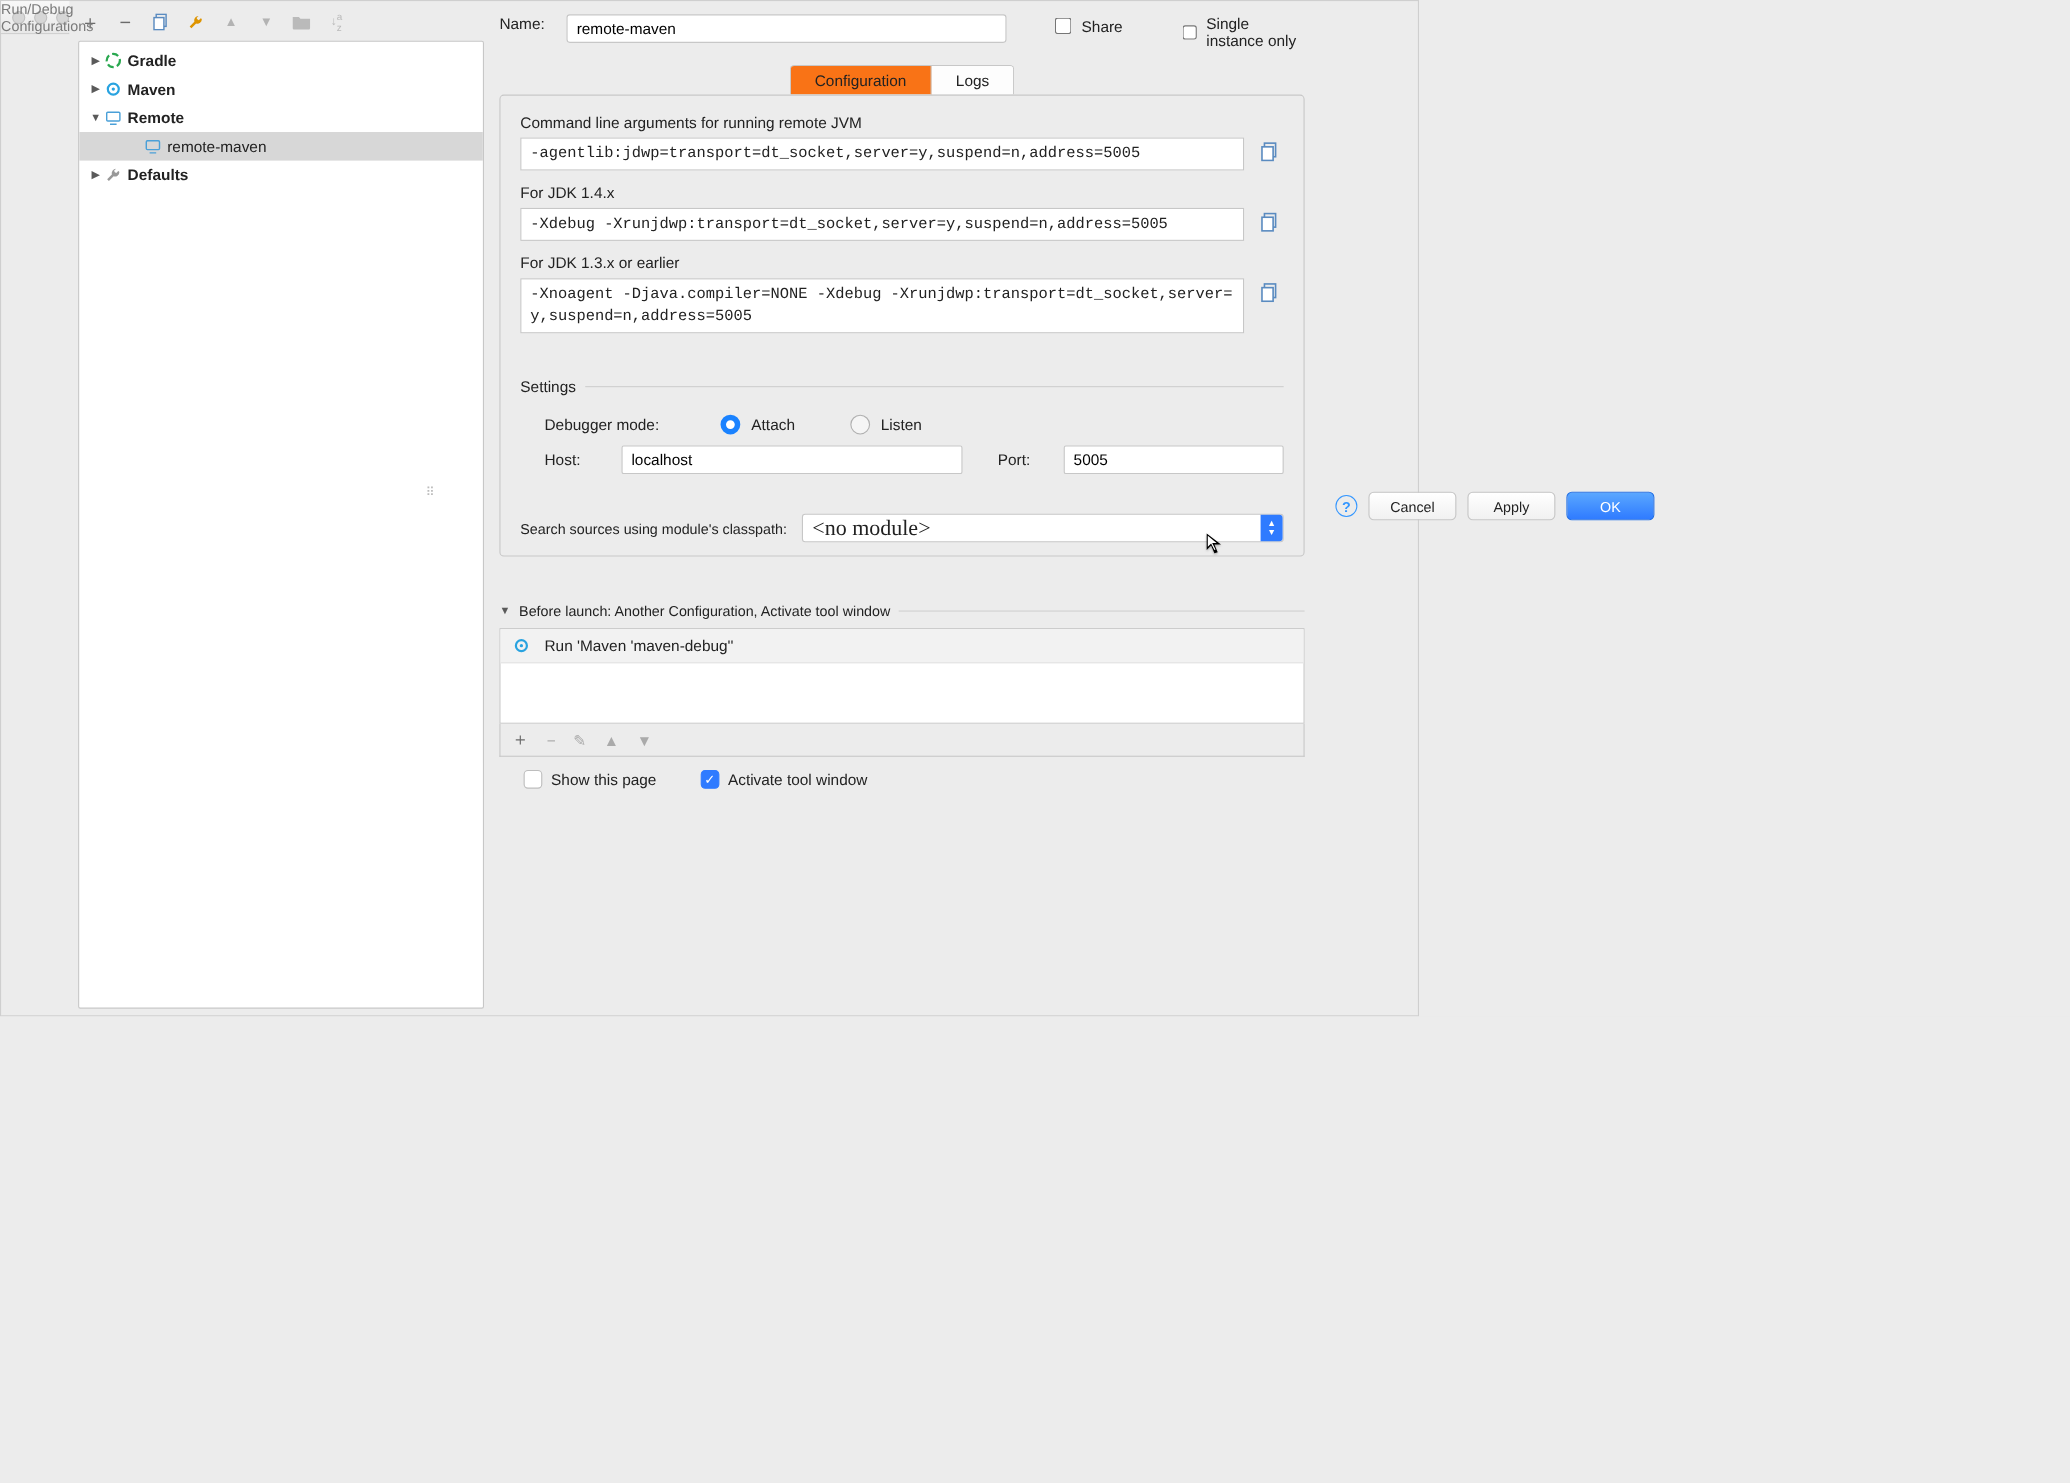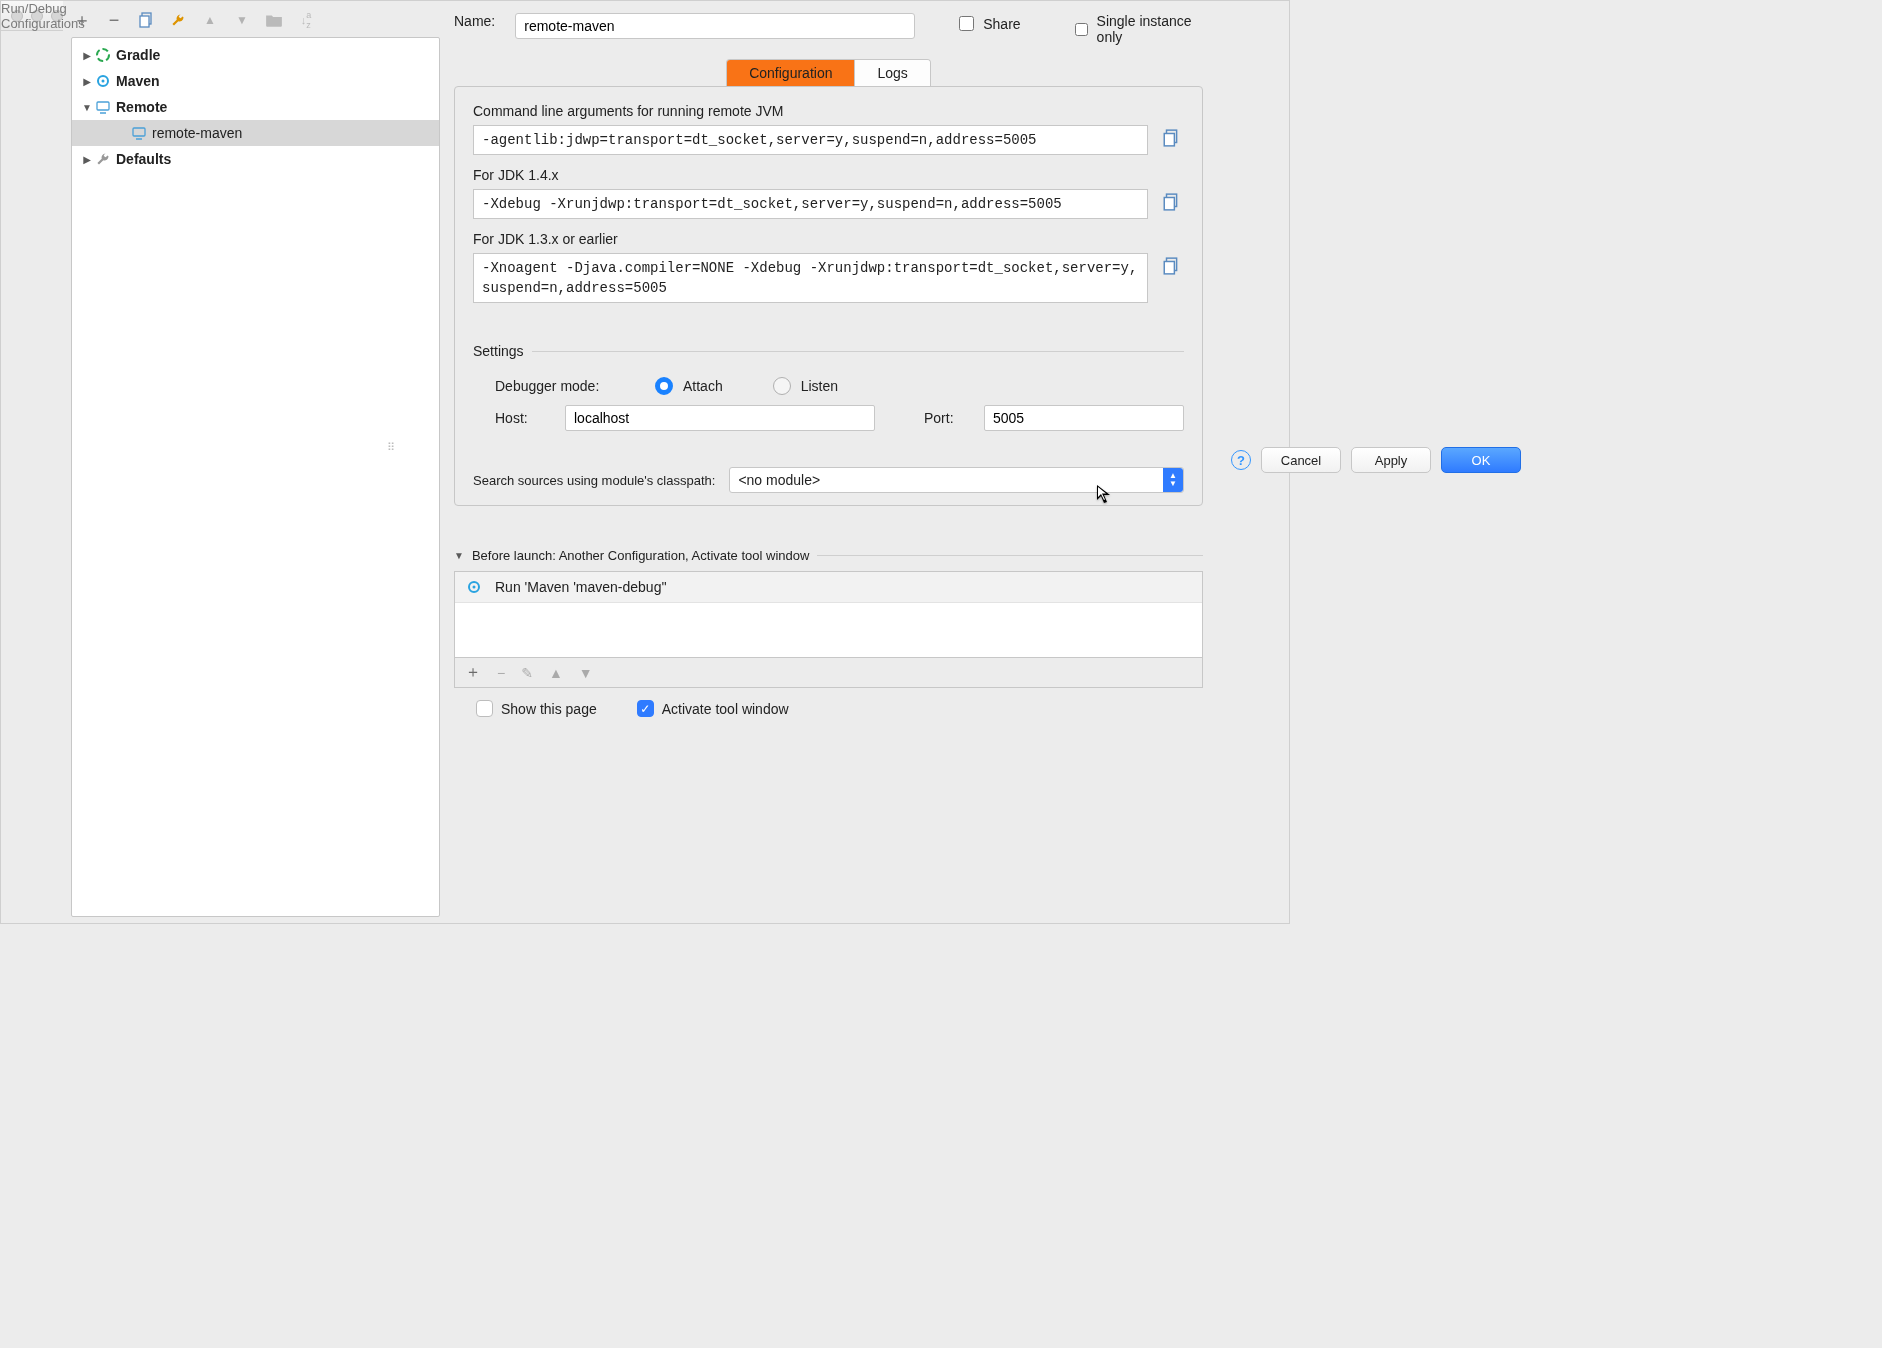--- a/index.html
+++ b/index.html
@@ -102,25 +102,25 @@
   .radio { display: flex; align-items: center; gap: 10px; font-size: 14px; }
   .radio .circle {
     width: 18px; height: 18px; border-radius: 50%; border: 1px solid #b0b0b0; background: #f5f5f5; position: relative;
   }
   .radio.selected .circle { border: 5px solid #1a82ff; background: #fff; }
   .radio.disabled .circle { border-color: #d0d0d0; background: #f0f0f0; }
   .radio.disabled span { color: #a0a0a0; }
   .srow input[type=text] { height: 26px; border: 1px solid #c7c7c7; background: #fff; padding: 2px 8px; font-size: 14px; border-radius: 2px; }
   .host-input { width: 310px; }
   .port-input { width: 200px; }
-  .port-lbl { margin-left: 39px; }
+  .port-lbl { margin-left: 22px; }
 
   .classpath-row { display: flex; align-items: center; gap: 14px; margin-top: 18px; }
   .classpath-select { flex: 1; display: flex; align-items: center; border: 1px solid #c7c7c7; border-radius: 3px; background: #fff; height: 26px; }
-  .classpath-select .val { flex: 1; padding: 0 8px; font-size: 14px; }
+  .classpath-select .val { flex: 1; padding: 0 8px; font-size: 20px; font-family: Liberation Serif, serif; }
   .classpath-select .arrows {
     width: 20px; height: 100%; background: #2f7bff; border-radius: 0 3px 3px 0;
     display: flex; flex-direction: column; align-items: center; justify-content: center; color: #fff;
   }
   .classpath-select .arrows .up, .classpath-select .arrows .dn { font-size: 8px; line-height: 8px; }
 
   
   .before-launch { margin-top: 42px; }
   .bl-head { display: flex; align-items: center; gap: 8px; }
   .bl-head .tw2 { color: #5a5a5a; font-size: 10px; }

